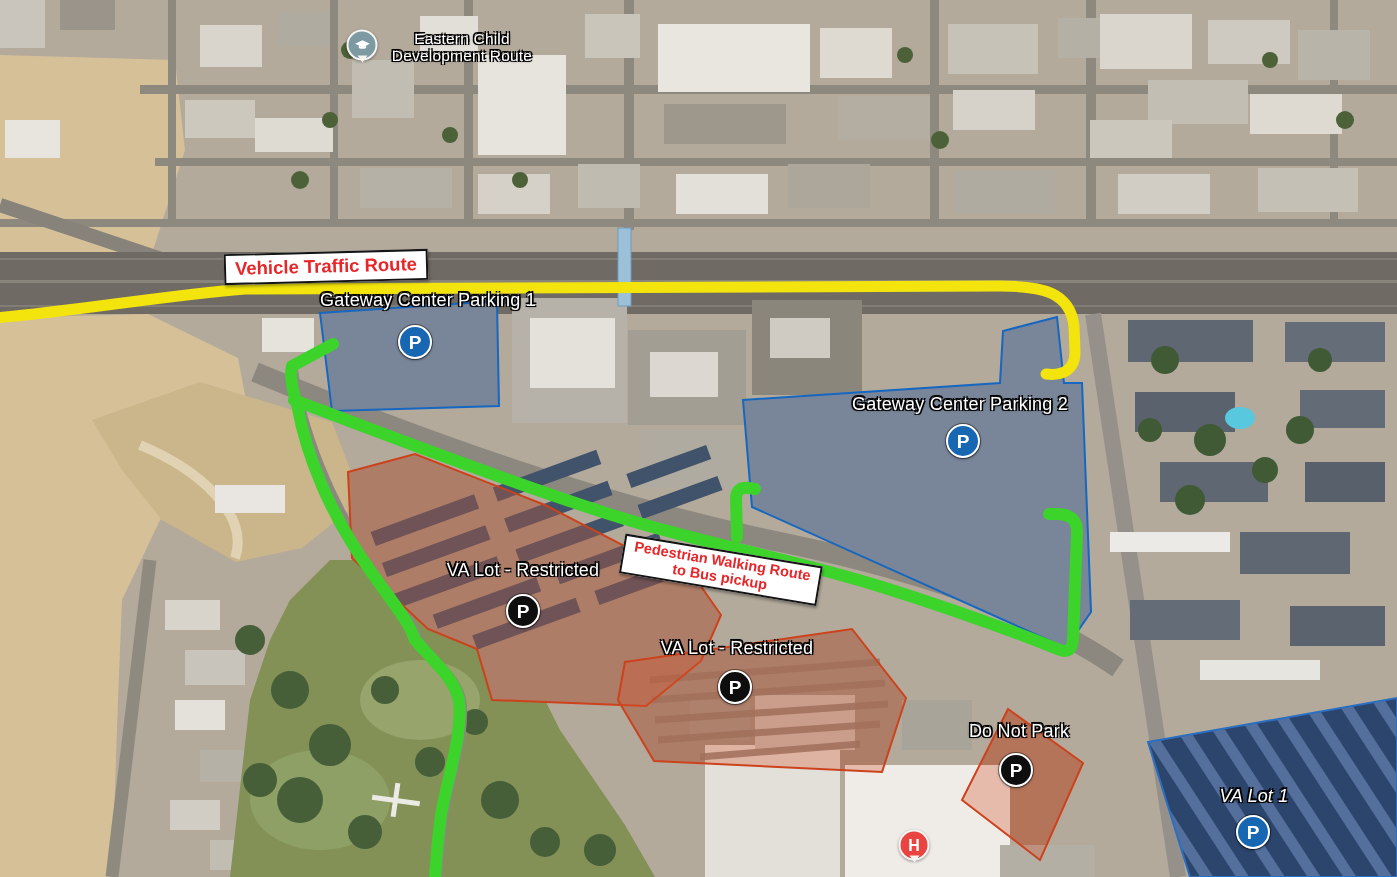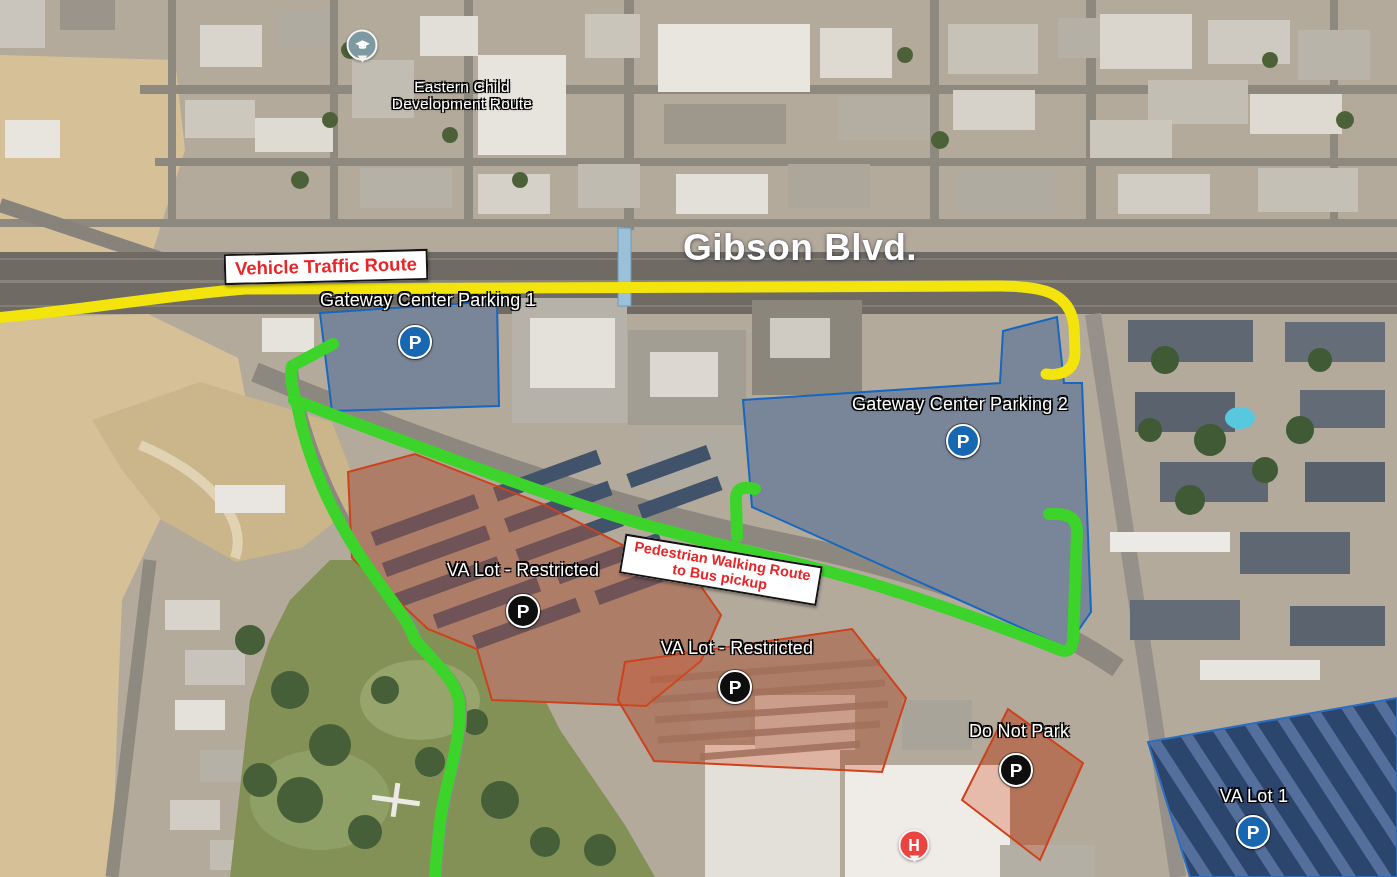--- a/index.html
+++ b/index.html
@@ -273,39 +273,38 @@
     <path d="M 294 400 C 360 425 520 487 625 519 C 718 547 800 561 882 587 C 952 609 1020 634 1060 650 C 1068 653 1072 649 1073 640 L 1077 532 C 1077 518 1068 514 1056 514 L 1049 514" stroke="#3CD32B" stroke-width="12" fill="none" stroke-linecap="round" stroke-linejoin="round"></path>
     <path d="M 737 537 L 736 499 C 736 490 741 487 749 488 L 755 489" stroke="#3CD32B" stroke-width="12" fill="none" stroke-linecap="round" stroke-linejoin="round"></path>
   </svg>
 
   <div class="pin pin-school" style="left:362px;top:45px;">
     <svg width="16" height="16" viewBox="0 0 24 24">
       <path fill="#fff" d="M12 4 L23 9.5 L12 15 L1 9.5 Z"></path>
       <path fill="#fff" d="M6.5 12.2 v3.6 c0 1.6 11 1.6 11 0 v-3.6 L12 14.8 Z"></path>
     </svg>
   </div>
-  <div class="label poi-label" style="left:462px;top:47px;margin-top:48px;">
+  <div class="label poi-label" style="left:462px;top:47px;">
     <div>Eastern Child</div>
     <div>Development Route</div>
   </div>
 
-  <div class="label street-label" style="left:800px;top:248px;">Gibson Blvd.</div>
 
   <div class="route-box vehicle-box" style="left:326px;top:267px;">Vehicle Traffic Route</div>
   <div class="route-box ped-box" style="left:721px;top:570px;">
     <div>Pedestrian Walking Route</div>
     <div>to Bus pickup</div>
   </div>
 
   <div class="label" style="left:428px;top:300px;">Gateway Center Parking 1</div>
   <div class="label" style="left:960px;top:404px;">Gateway Center Parking 2</div>
   <div class="label" style="left:523px;top:570px;">VA Lot - Restricted</div>
   <div class="label" style="left:737px;top:648px;">VA Lot - Restricted</div>
   <div class="label" style="left:1019px;top:731px;text-align:right;">Do Not Park</div>
-  <div class="label" style="left:1254px;top:796px;">VA Lot 1</div>
+  <div class="label" style="left:1254px;top:796px;font-style:italic;">VA Lot 1</div>
 
   <div class="p-marker p-blue" style="left:415px;top:342px;">P</div>
   <div class="p-marker p-blue" style="left:963px;top:441px;">P</div>
   <div class="p-marker p-black" style="left:523px;top:611px;">P</div>
   <div class="p-marker p-black" style="left:735px;top:687px;">P</div>
   <div class="p-marker p-black" style="left:1016px;top:770px;">P</div>
   <div class="p-marker p-blue" style="left:1253px;top:832px;">P</div>
 
   <div class="pin pin-h" style="left:914px;top:845px;">H</div>
 

